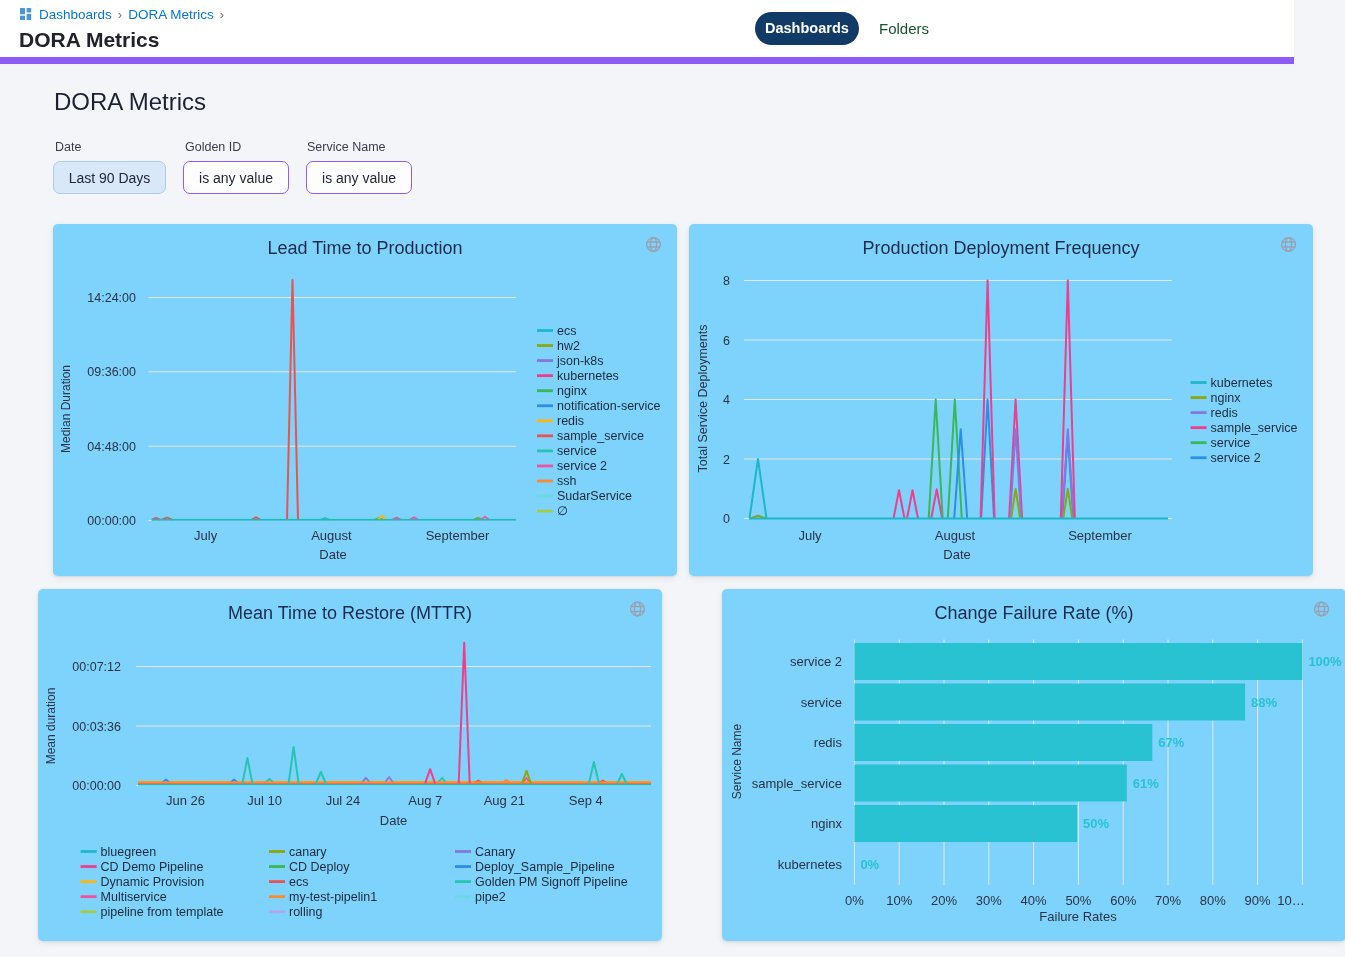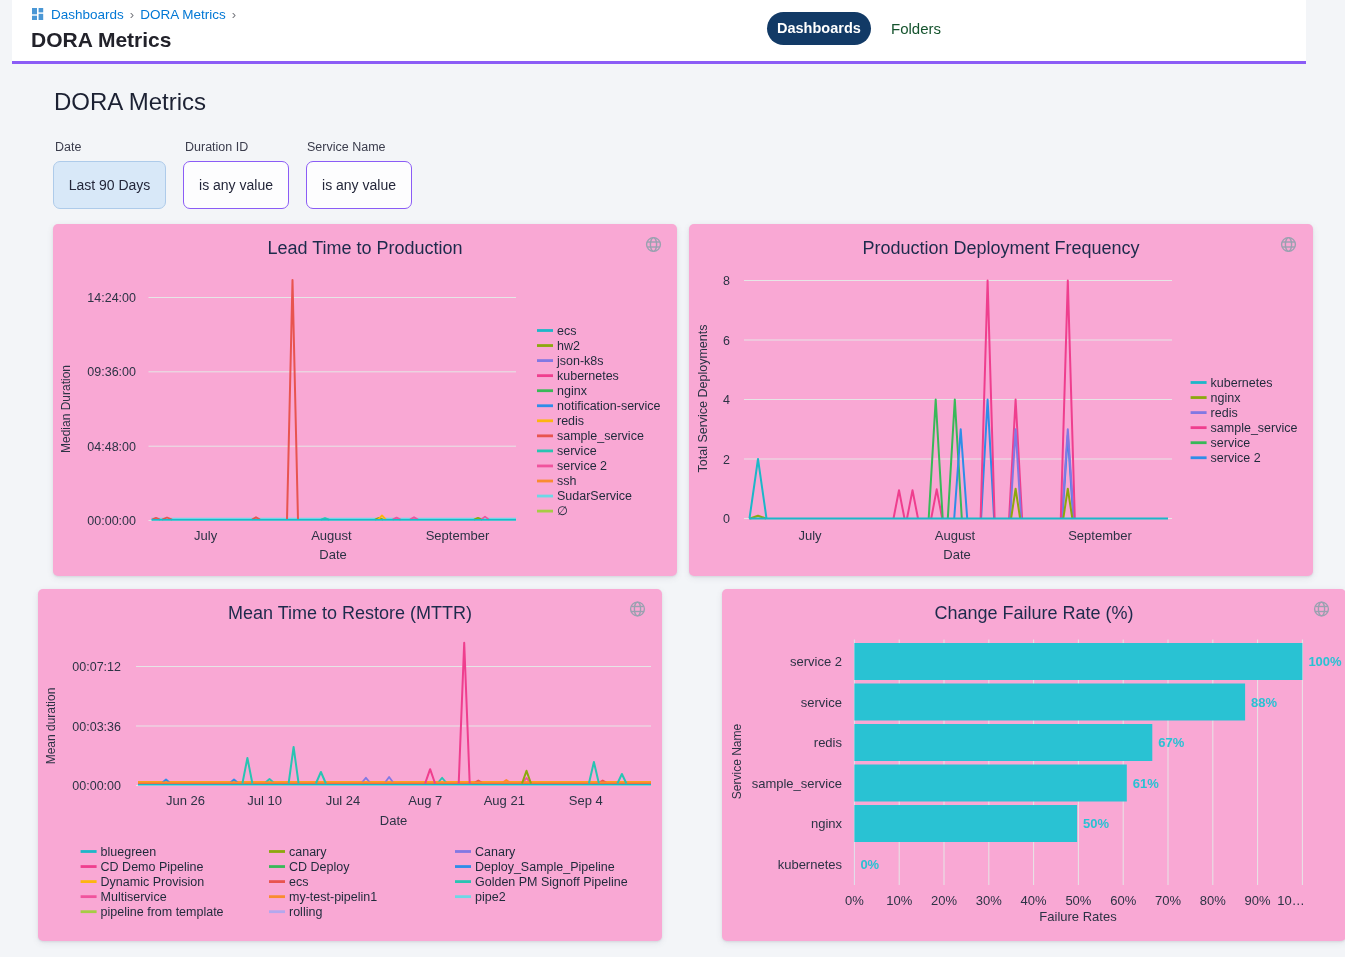--- a/index.html
+++ b/index.html
@@ -1,46 +1,46 @@
 <!DOCTYPE html>
 <html><head><meta charset="utf-8"><title>DORA Metrics</title>
 <style>
 *{margin:0;padding:0;box-sizing:border-box}
 html,body{width:1345px;height:957px;overflow:hidden;font-family:"Liberation Sans",sans-serif;background:#f3f5f8}
-.topbar{position:absolute;left:12px;top:0;width:1294px;height:64px;background:#fff;border-bottom:3px solid #8b5cf6}
+.topbar{position:absolute;left:0;top:0;width:1294px;height:64px;background:#fff;border-bottom:7px solid #8b5cf6}
 .crumb{position:absolute;left:39px;top:7px;font-size:13.5px;color:#0278d5}
 .crumb span{color:#0278d5}
 .crumb .sep{color:#77787f;padding:0 6px;font-size:13px}
 .ptitle{position:absolute;left:19px;top:28px;font-size:21px;font-weight:700;color:#22222a}
 .tabs{position:absolute;left:755px;top:12px;height:33px}
 .pill{display:inline-block;background:#123a66;color:#fff;font-size:14.5px;border-radius:17px;padding:7px 10px;line-height:19px;font-weight:600}
 .folders{position:absolute;left:879px;top:20px;font-size:15px;color:#14532d}
 .h1{position:absolute;left:54px;top:88px;font-size:24px;font-weight:500;color:#1c2133}
 .flabel{position:absolute;font-size:12.5px;color:#3a3c4c;top:140px}
-.fbtn{position:absolute;top:161px;height:48px;border-radius:7px;font-size:14px;color:#24273a;display:flex;align-items:center;justify-content:center}
+.fbtn{position:absolute;top:161px;height:33px;border-radius:7px;font-size:14px;color:#24273a;display:flex;align-items:center;justify-content:center}
 .date{background:#d8e8f8;border:1px solid #aecbea;font-weight:500}
 .any{background:#fdfdfe;border:1px solid #8b5cf6}
-.card{position:absolute;width:624px;height:352px;background:#f9a8d4;border-radius:5px;box-shadow:0 1px 2px rgba(40,45,80,.09),0 2px 6px rgba(96,97,112,.12)}
+.card{position:absolute;width:624px;height:352px;background:#7dd3fc;border-radius:5px;box-shadow:0 1px 2px rgba(40,45,80,.09),0 2px 6px rgba(96,97,112,.12)}
 </style></head>
 <body>
 <div class="topbar">
 <svg style="position:absolute;left:20px;top:8px" width="12" height="12" viewBox="0 0 12 12">
 <rect x="0" y="0" width="5" height="6.3" fill="#4a97d5"></rect>
 <rect x="0" y="7.7" width="5" height="4.3" fill="#4a97d5"></rect>
 <rect x="6.6" y="0" width="4.6" height="4.4" fill="#4a97d5"></rect>
 <rect x="6.6" y="5.8" width="4.6" height="6.2" fill="#4a97d5"></rect>
 </svg>
 <div class="crumb"><span>Dashboards</span><span class="sep">›</span><span>DORA Metrics</span><span class="sep">›</span></div>
 <div class="ptitle">DORA Metrics</div>
 <div class="tabs"><span class="pill">Dashboards</span></div>
 <div class="folders">Folders</div>
 </div>
 <div class="h1">DORA Metrics</div>
 <div class="flabel" style="left:55px">Date</div>
-<div class="flabel" style="left:185px">Duration ID</div>
+<div class="flabel" style="left:185px">Golden ID</div>
 <div class="flabel" style="left:307px">Service Name</div>
 <div class="fbtn date" style="left:53px;width:113px">Last 90 Days</div>
 <div class="fbtn any" style="left:183px;width:106px">is any value</div>
 <div class="fbtn any" style="left:306px;width:106px">is any value</div>
 <div class="card" style="left:53px;top:224px"><svg width="624" height="352" viewBox="0 0 624 352" font-family="Liberation Sans, sans-serif">
       <text x="312" y="30" text-anchor="middle" font-size="18" font-weight="500" fill="#1d2b4c">Lead Time to Production</text>
       <g stroke="#9aa1b0" stroke-width="1.4" fill="none">
 <circle cx="600.5" cy="20.5" r="6.9"></circle>
 <ellipse cx="600.5" cy="20.5" rx="3.1" ry="6.9"></ellipse>
 <line x1="594.1" y1="18.0" x2="606.9" y2="18.0"></line>

